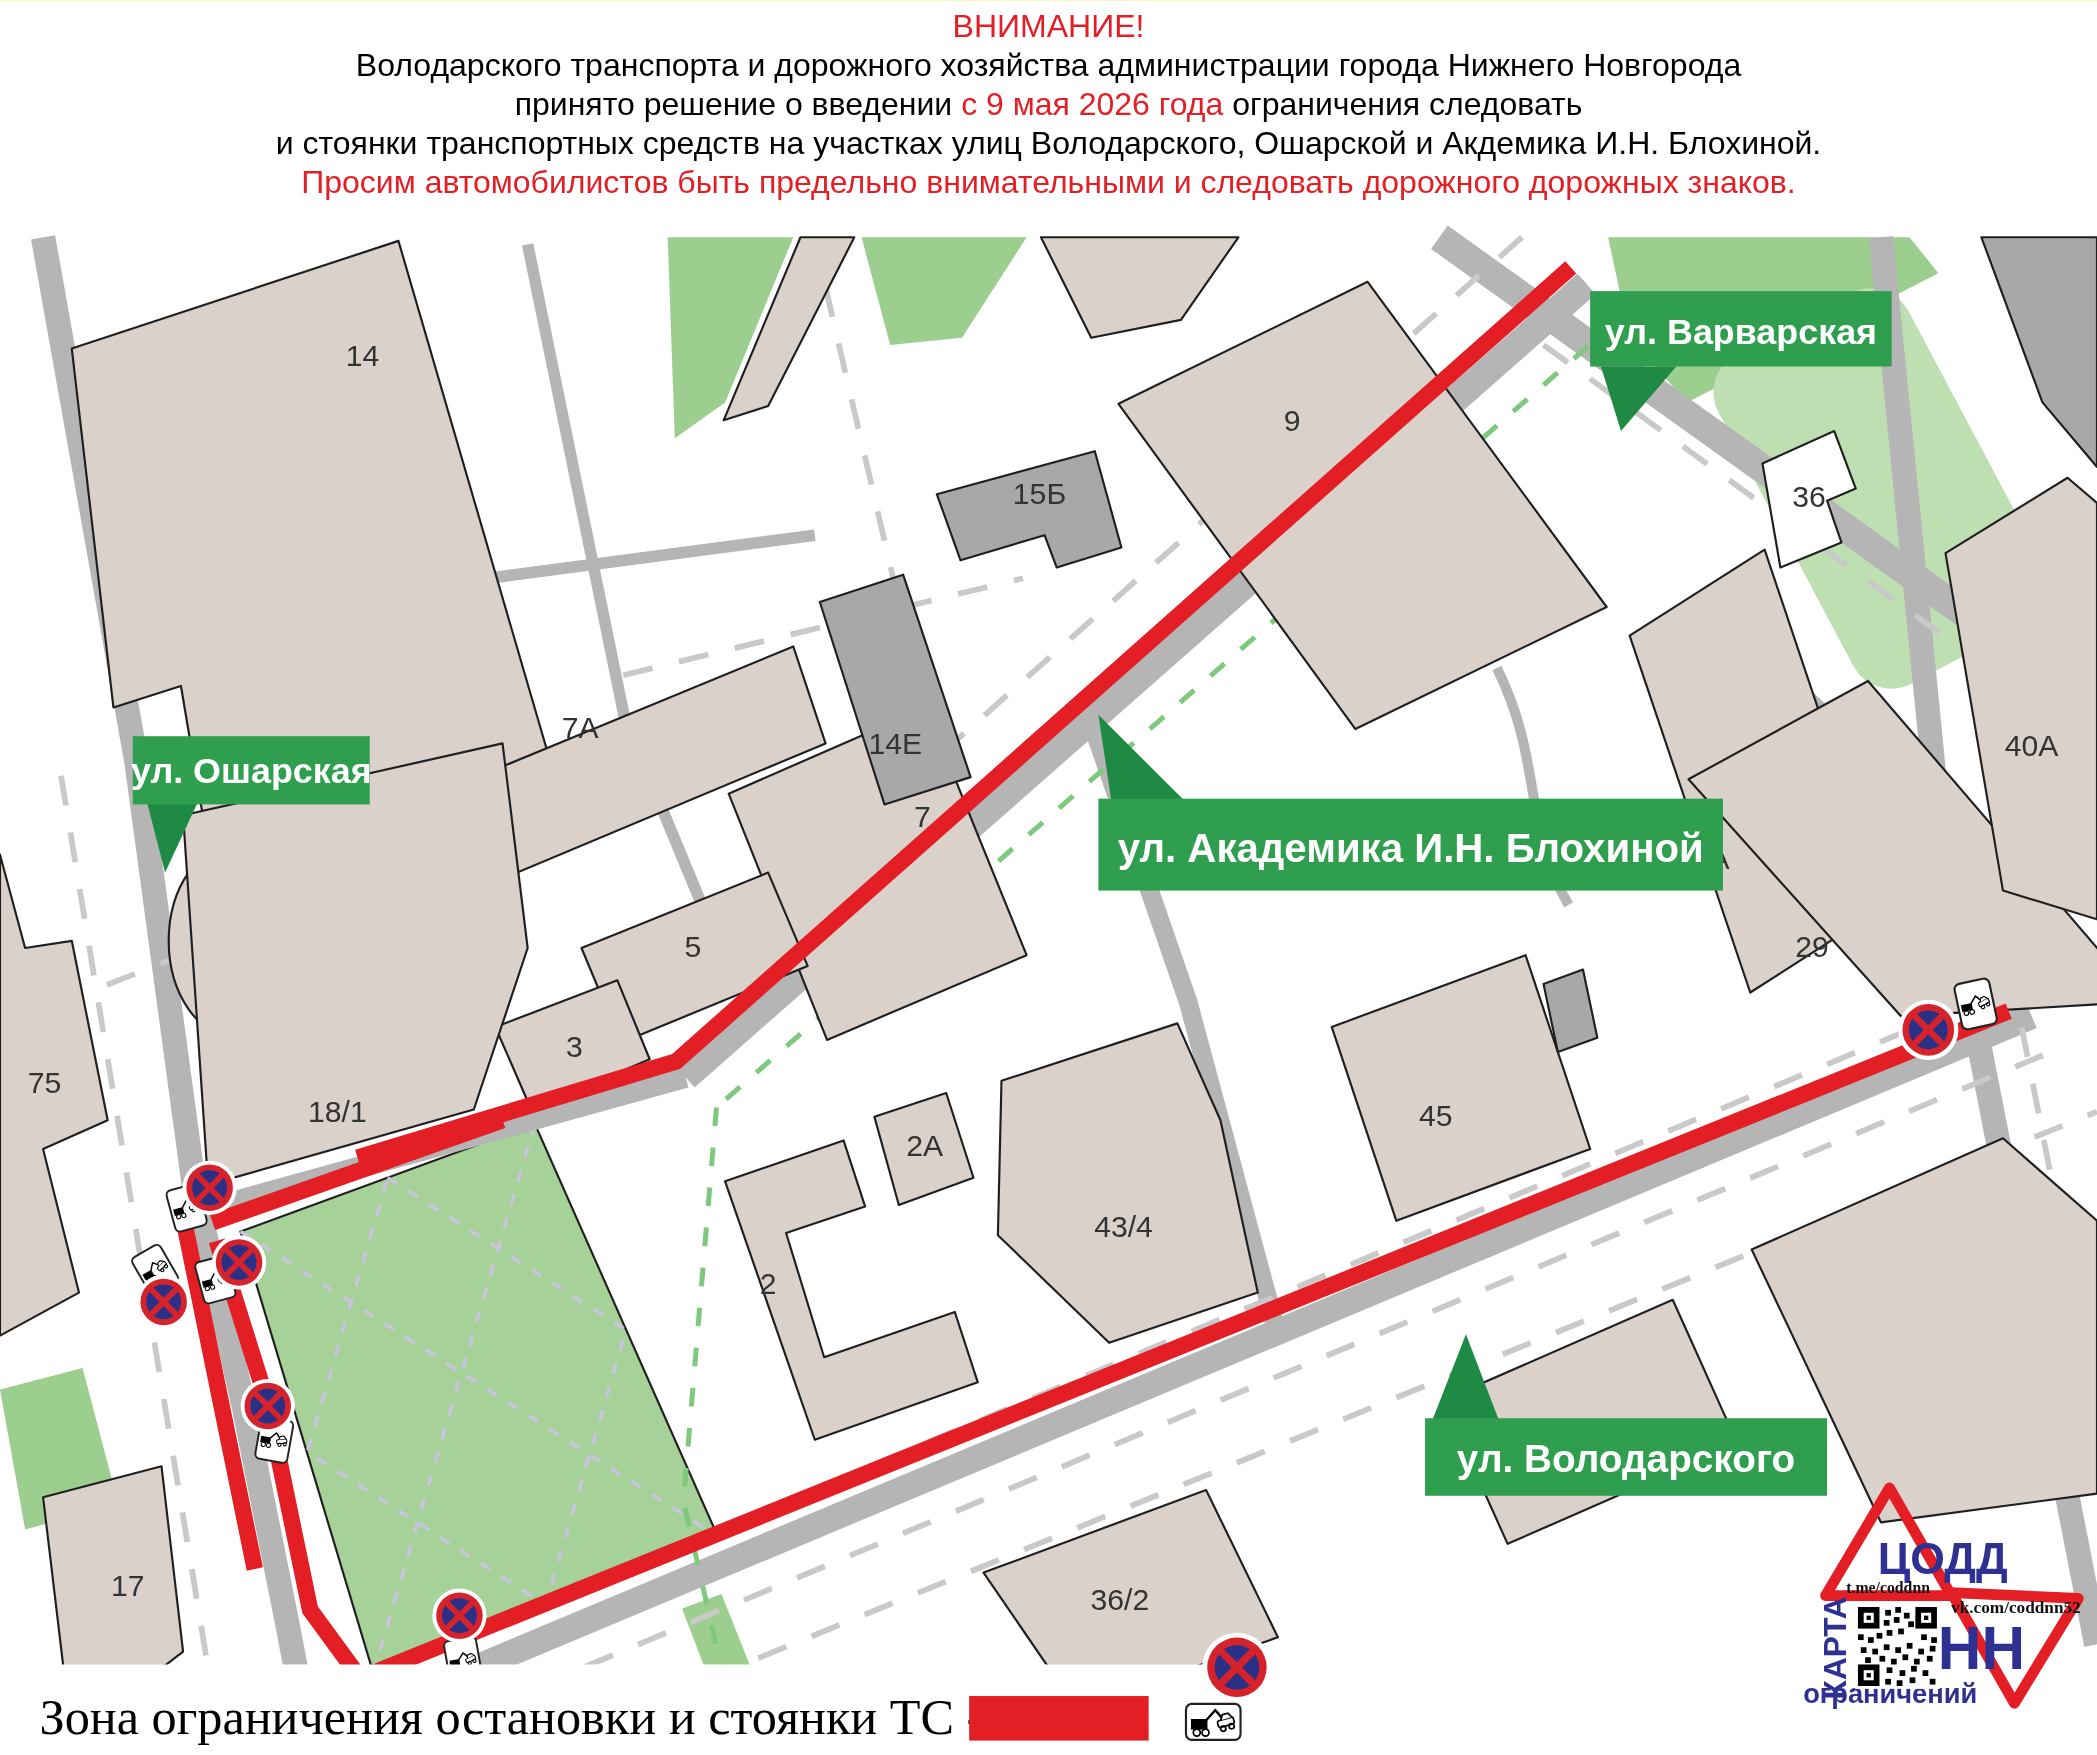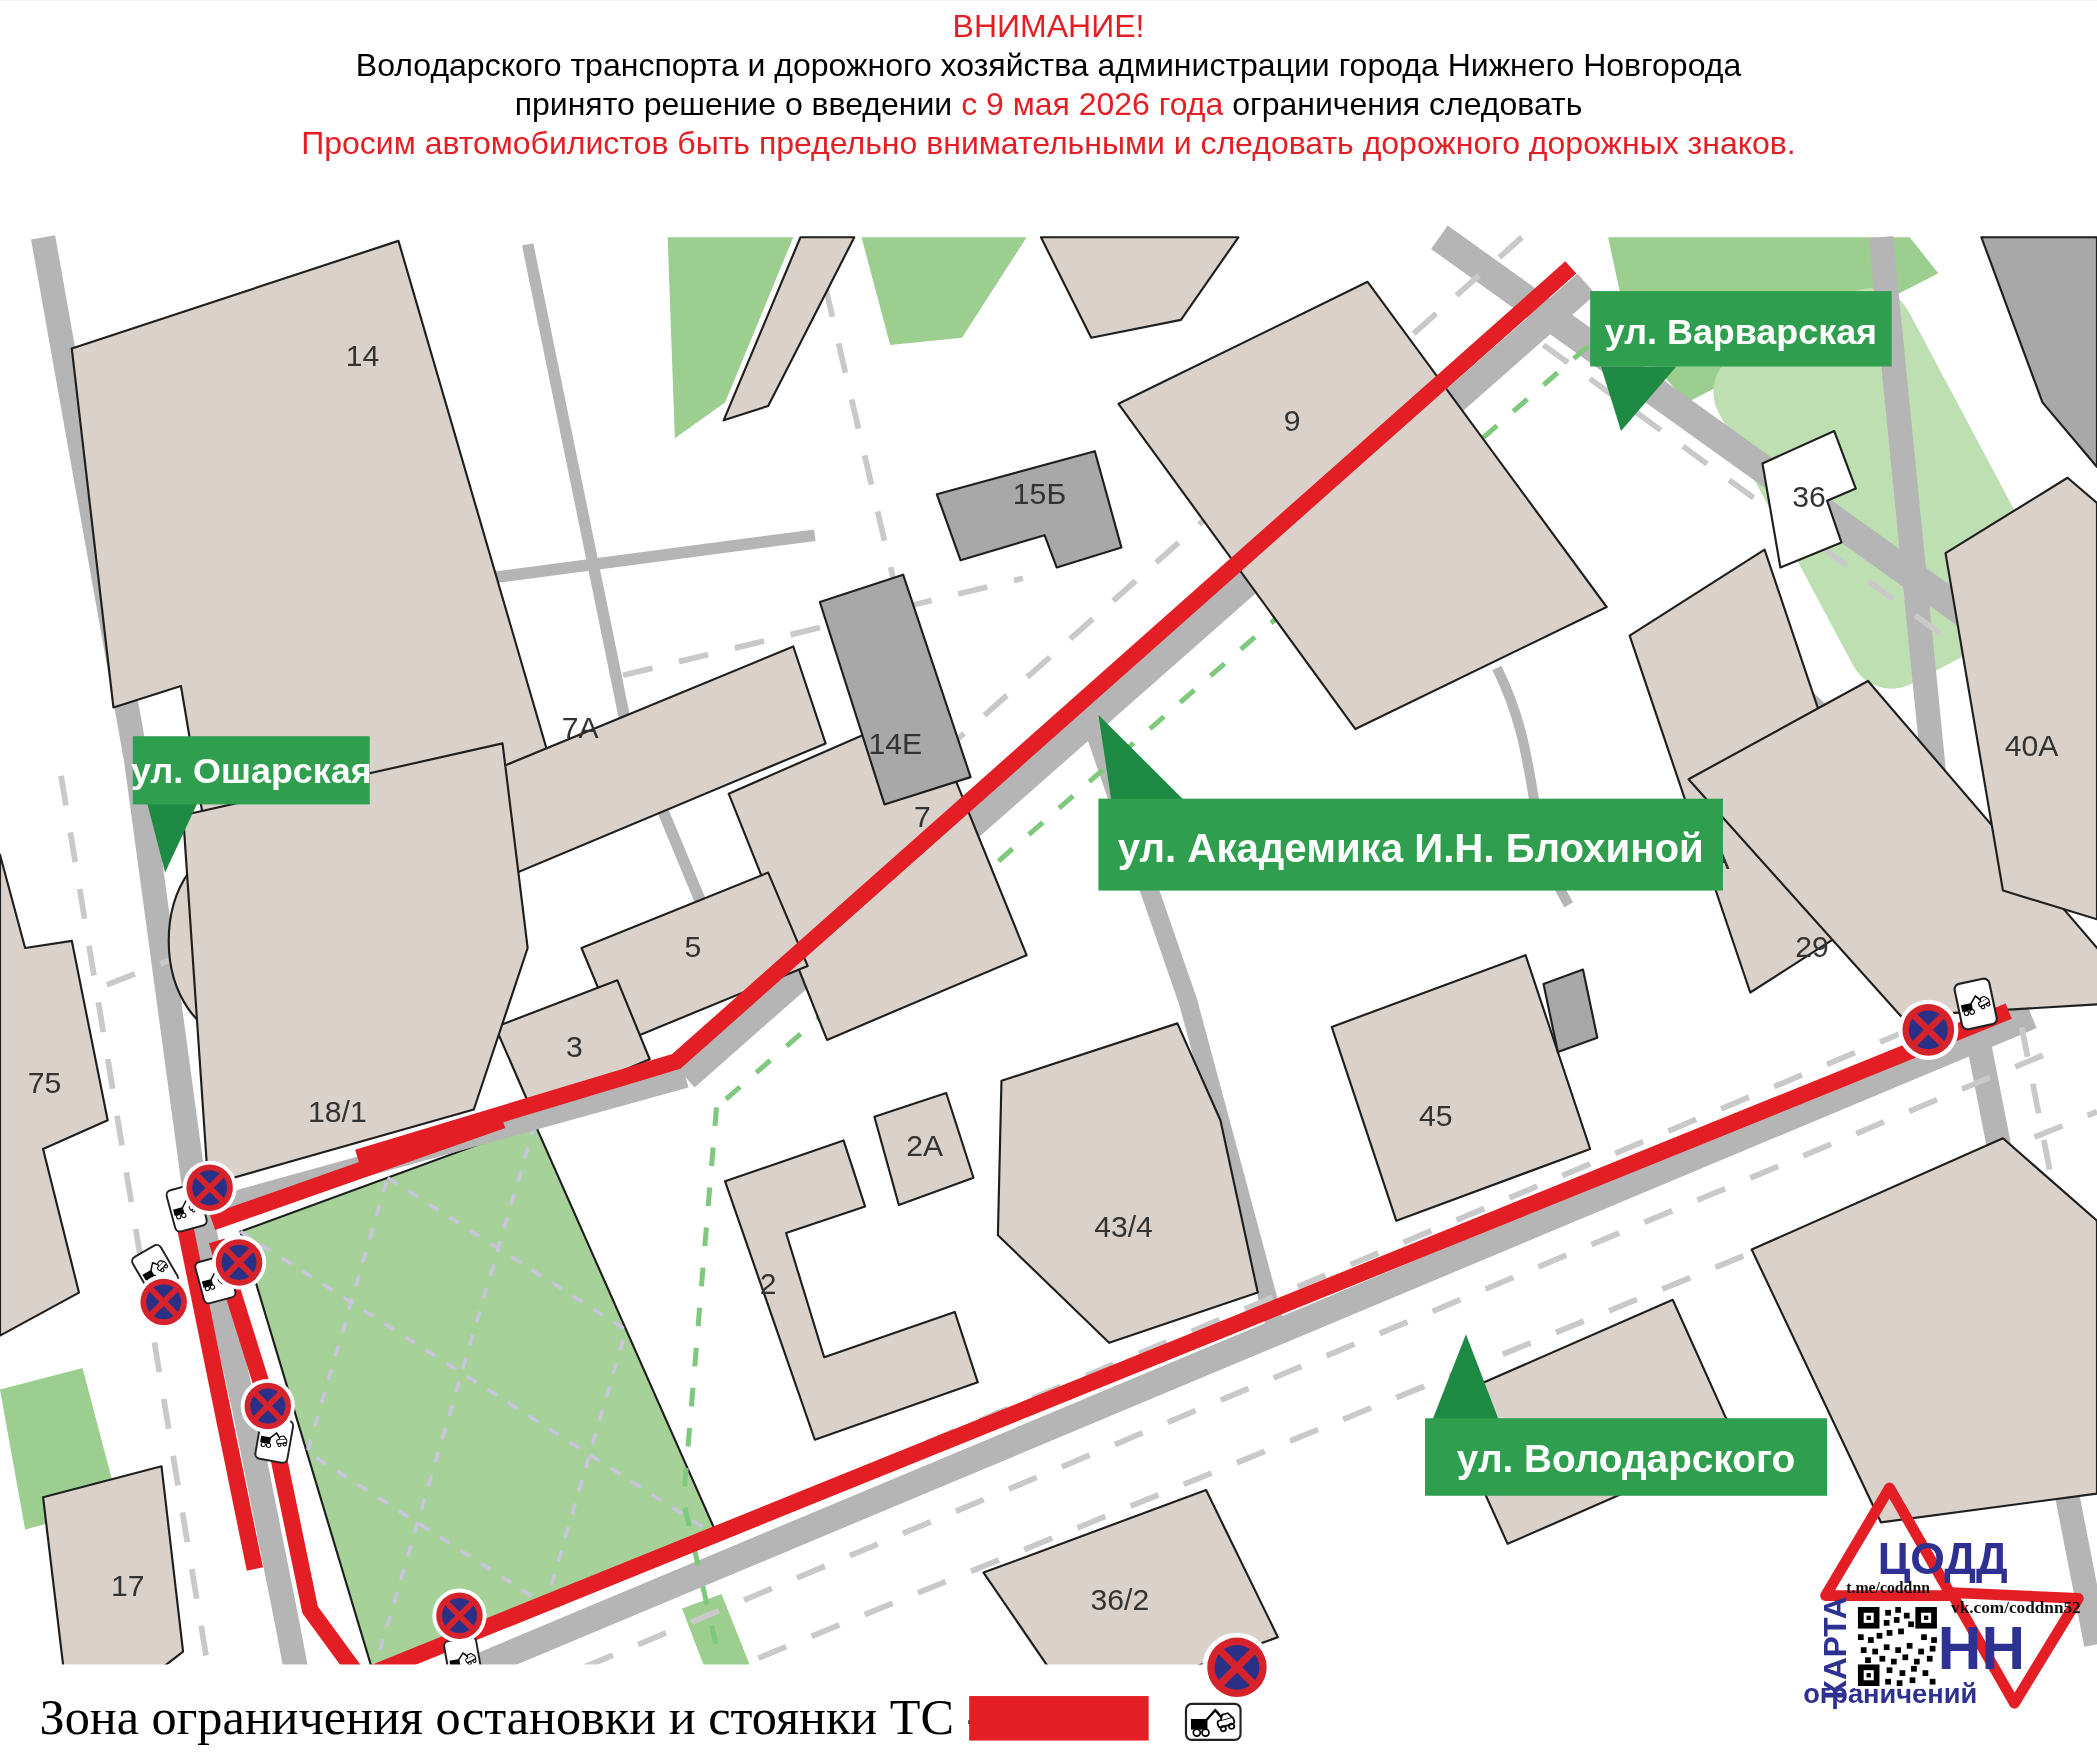--- a/index.html
+++ b/index.html
@@ -1,32 +1,33 @@
 <!DOCTYPE html>
 <html style="font-size:11.5px"><head>
 <meta charset="utf-8">
 <style>
   html,body{margin:0;padding:0;background:#ffffff;}
-  .page{position:relative;width:2097px;height:1756px;background:#e5e5e5;overflow:hidden;
+  .page{position:relative;width:2097px;height:1756px;background:#fde047;overflow:hidden;
         font-family:"Liberation Sans", sans-serif;}
   .hdr{position:absolute;top:7.2px;left:0;width:100%;text-align:center;z-index:5;
        font-size:32px;line-height:39px;color:#000;}
   .hdr .red{color:#e31e24;}
   svg text{font-family:"Liberation Sans", sans-serif;}
   svg .serif{font-family:"Liberation Serif", serif;}
 </style>
 </head>
 <body>
 
 <div class="page">
 
   <div class="hdr">
     <div class="red">ВНИМАНИЕ!</div>
     <div>Володарского транспорта и дорожного хозяйства администрации города Нижнего Новгорода</div>
     <div><span>принято решение о введении </span><span class="red">с 9 мая 2026 года</span><span> ограничения следовать</span></div>
+    <div>и стоянки транспортных средств на участках улиц Володарского, Ошарской и Акдемика И.Н. Блохиной.</div>
     <div class="red">Просим автомобилистов быть предельно внимательными и следовать дорожного дорожных знаков.</div>
   </div>
 
   <svg width="2097" height="1756" viewBox="0 0 2921 2445" style="position:absolute;left:0;top:0;">
     <defs>
       <g id="tow">
         <rect x="-23" y="-3" width="17" height="11" fill="#000"></rect>
         <circle cx="-17" cy="11" r="3.6" fill="none" stroke="#000" stroke-width="1.8"></circle>
         <circle cx="-8" cy="11" r="3.6" fill="none" stroke="#000" stroke-width="1.8"></circle>
         <path d="M -7,-2 L 2,-12 L 6,-8 M 2,-12 L 9,-4" fill="none" stroke="#000" stroke-width="2.4"></path>

